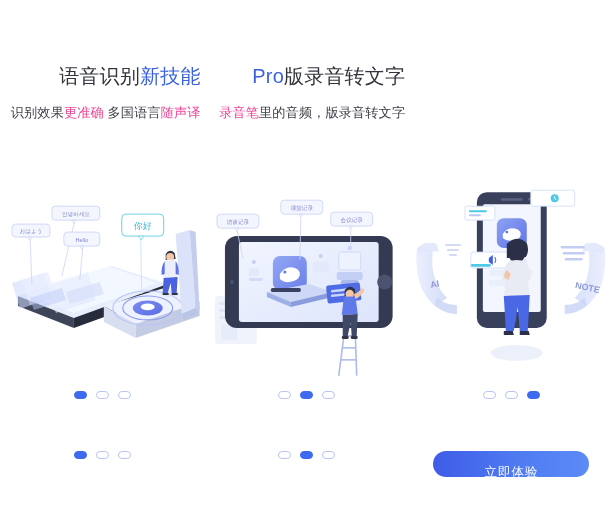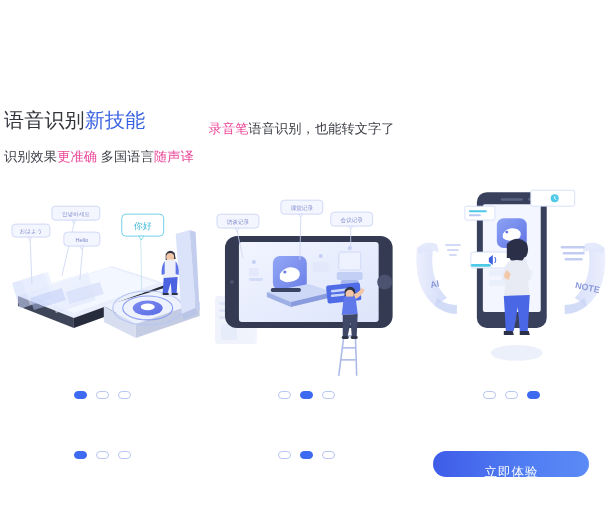--- a/index.html
+++ b/index.html
@@ -33,24 +33,23 @@
     position: relative;
     width: 204.6px;
     height: 512px;
     box-sizing: border-box;
   }
   .panel-text {
     position: absolute;
     left: 0;
     top: 62px;
     width: 100%;
-    text-align: left;
+    text-align: right;
     padding: 0 4px;
     box-sizing: border-box;
-    margin-top: 44px;
   }
   .headline {
     font-size: 20px;
     line-height: 28px;
     font-weight: 400;
     color: #32343c;
     letter-spacing: 0.2px;
     white-space: nowrap;
   }
   .headline .hl {
@@ -247,21 +246,22 @@
       </div>
       <div class="dots row2">
         <span class="dot active"></span>
         <span class="dot"></span>
         <span class="dot"></span>
       </div>
     </div>
 
     <div class="panel">
       <div class="panel-text">
-        <div class="subline"><span class="hl">录音笔</span><span>语音识别，也能转文字了</span></div>
+        <div class="headline"><span class="hl">Pro</span><span>版录音转文字</span></div>
+        <div class="subline"><span class="hl">录音笔</span><span>里的音频，版录音转文字</span></div>
       </div>
 
       <div class="illus">
         <svg viewBox="0 0 205 196" xmlns="http://www.w3.org/2000/svg">
           <defs>
             <linearGradient id="p2screen" x1="0" y1="0" x2="1" y2="1">
               <stop offset="0" stop-color="#f2f5ff"></stop>
                 <stop offset="1" stop-color="#dde5fb"></stop>
             </linearGradient>
             <linearGradient id="p2app" x1="0" y1="0" x2="1" y2="1">

